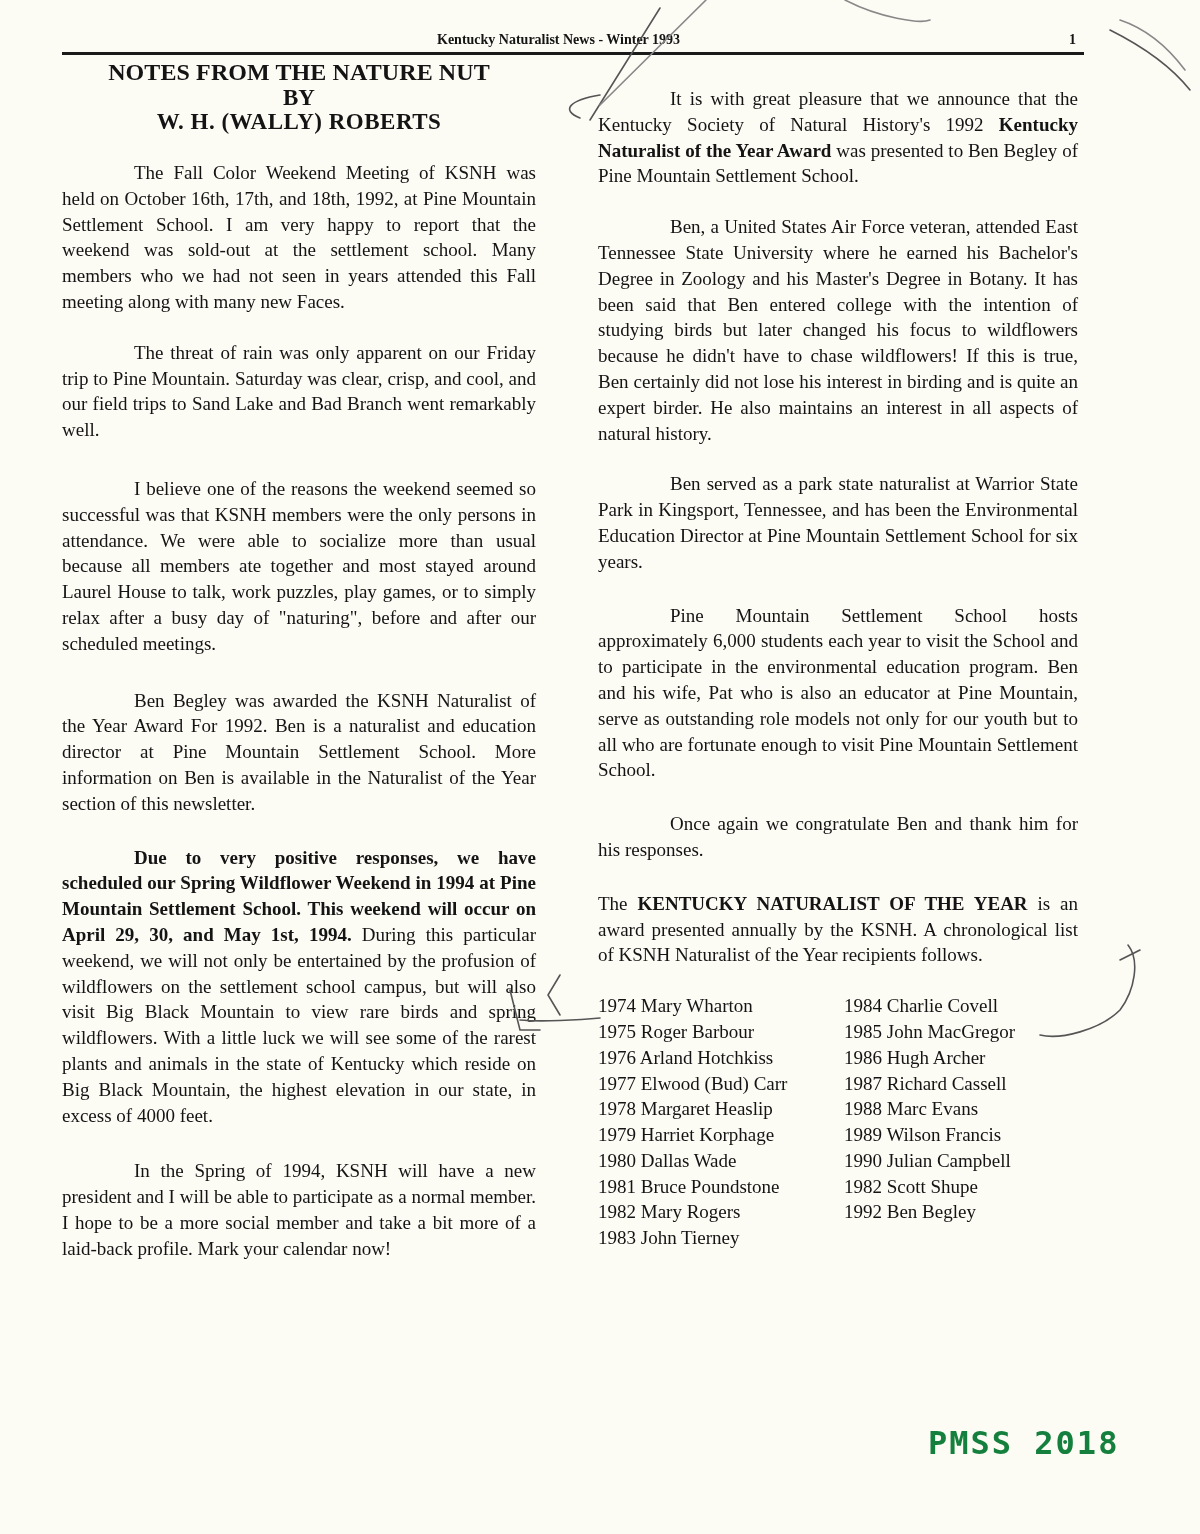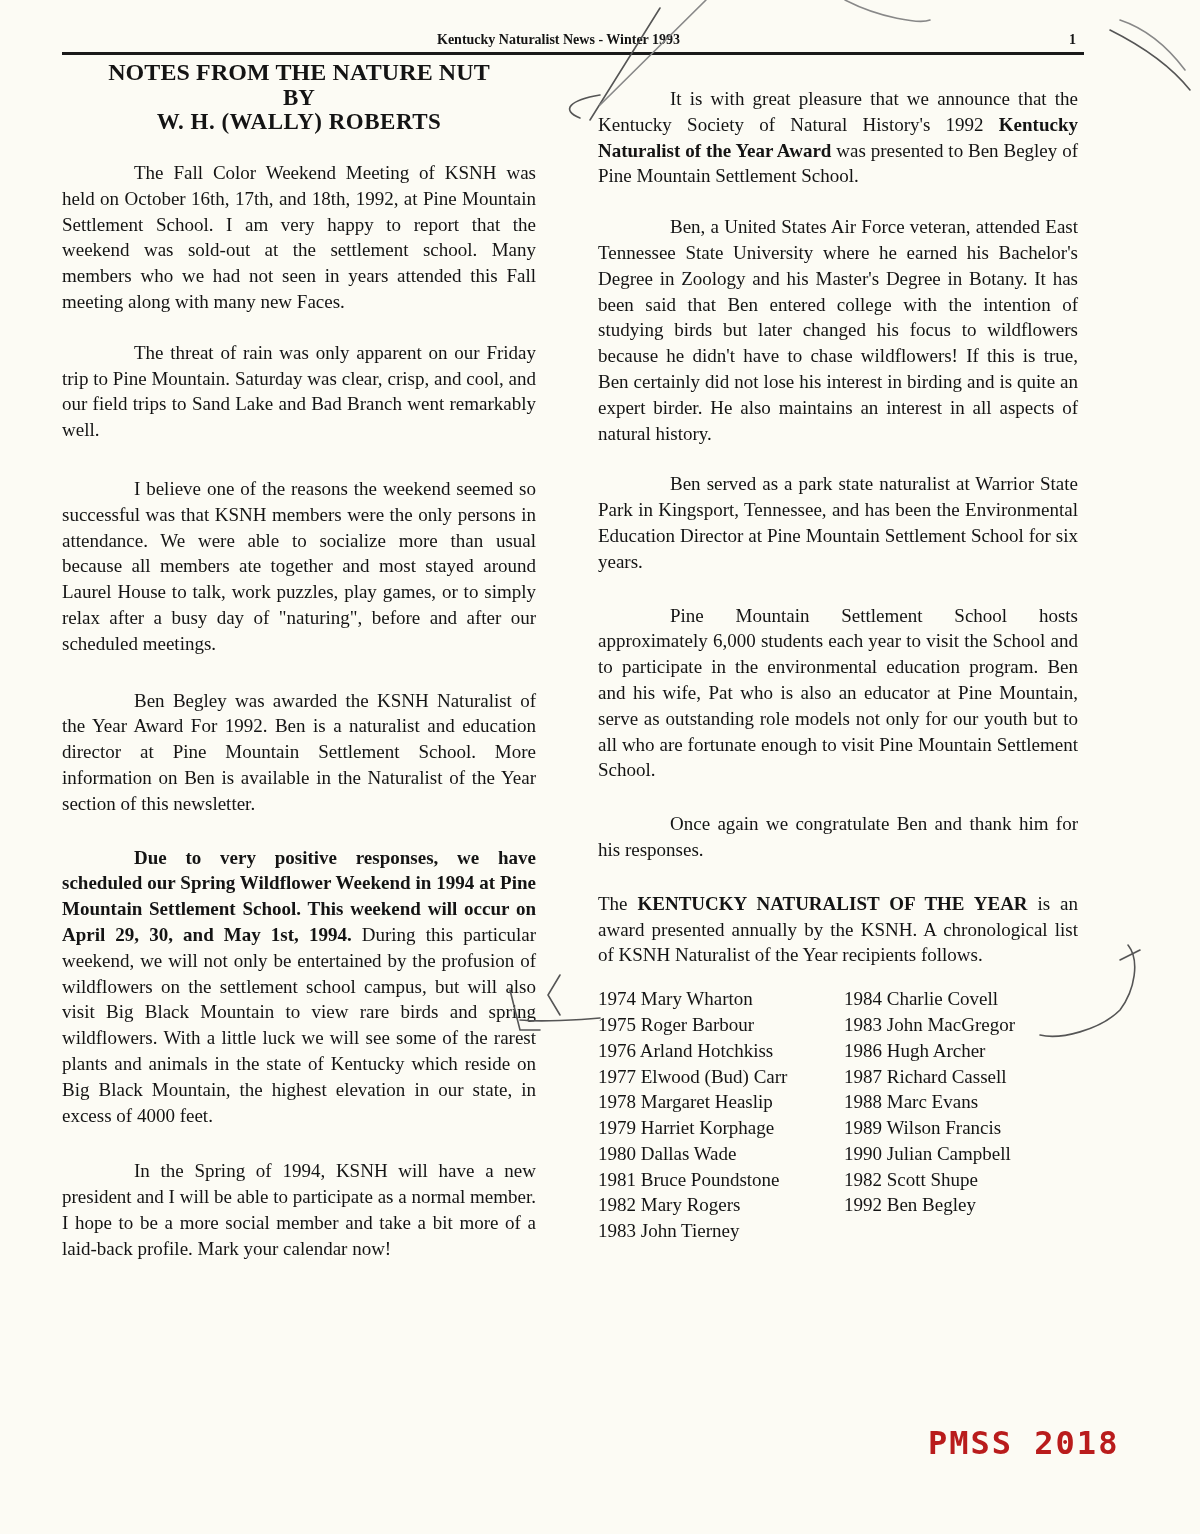--- a/index.html
+++ b/index.html
@@ -32,28 +32,28 @@
   p {
     margin: 0; font-size: 19px; line-height: 25.8px; text-align: justify;
     text-align-last: left;
   }
   .indent { text-indent: 72px; }
   .gap { height: 25px; }
   .b { font-weight: bold; }
 
   .winners {
     display: grid; grid-template-columns: 246px 234px;
-    font-size: 19px; line-height: 25.8px; margin-top: 18px;
+    font-size: 19px; line-height: 25.8px; margin-top: 25px;
   }
   .winners div { white-space: nowrap; }
 
   .stamp {
     position: absolute; left: 928px; top: 1424px;
     font-family: "DejaVu Sans Mono", "Liberation Mono", monospace;
-    font-size: 32px; font-weight: bold; color: #b91c1c; letter-spacing: 2px;
+    font-size: 32px; font-weight: bold; color: #15803d; letter-spacing: 2px;
   }
   .sketch { position: absolute; left: 0; top: 0; pointer-events: none; }
 </style>
 </head>
 <body>
 
 <div class="page">
 
   <div class="header">
     <span class="header-title">Kentucky Naturalist News - Winter 1993</span>
@@ -102,21 +102,21 @@
         <div>1977 Elwood (Bud) Carr</div>
         <div>1978 Margaret Heaslip</div>
         <div>1979 Harriet Korphage</div>
         <div>1980 Dallas Wade</div>
         <div>1981 Bruce Poundstone</div>
         <div>1982 Mary Rogers</div>
         <div>1983 John Tierney</div>
       </div>
       <div>
         <div>1984 Charlie Covell</div>
-        <div>1983 John MacGregor</div>
+        <div>1985 John MacGregor</div>
         <div>1986 Hugh Archer</div>
         <div>1987 Richard Cassell</div>
         <div>1988 Marc Evans</div>
         <div>1989 Wilson Francis</div>
         <div>1990 Julian Campbell</div>
         <div>1982 Scott Shupe</div>
         <div>1992 Ben Begley</div>
       </div>
     </div>
   </div>

